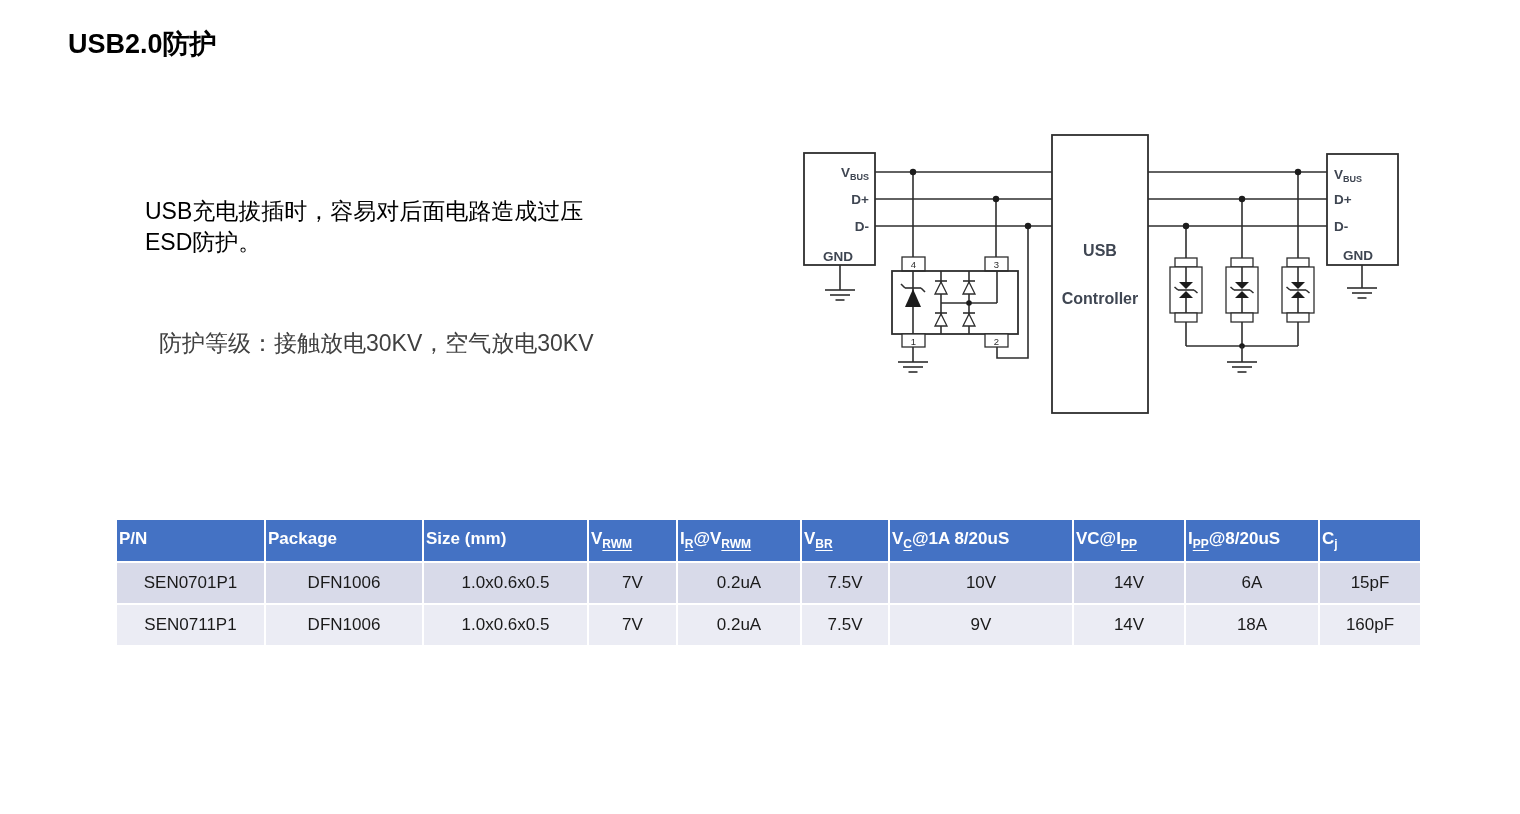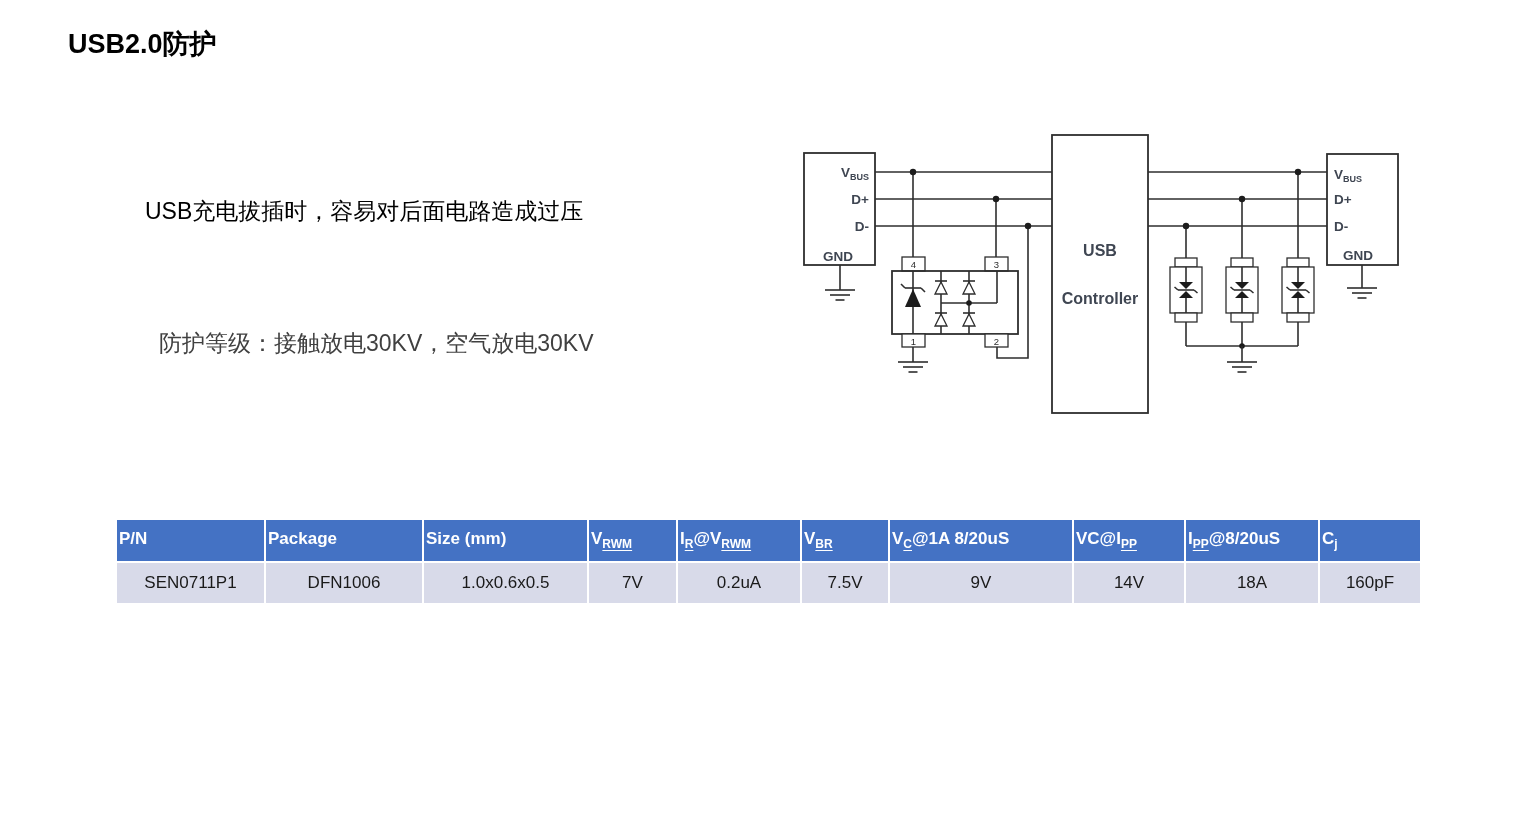--- a/index.html
+++ b/index.html
@@ -33,20 +33,21 @@
 </style>
 </head>
 <body>
 
 <div class="page">
 
   <h1 class="page-title">USB2.0防护</h1>
 
   <div class="intro">
     <div>USB充电拔插时，容易对后面电路造成过压</div>
+    <div>ESD防护。</div>
   </div>
 
   <div class="rating">防护等级：接触放电30KV，空气放电30KV</div>
 
   <svg class="diagram" viewBox="795 125 615 300" xmlns="http://www.w3.org/2000/svg">
     <defs>
       <g id="gnd">
         <line class="wire" x1="-15" y1="0" x2="15" y2="0"></line>
         <line class="wire" x1="-10" y1="5" x2="10" y2="5"></line>
         <line class="wire" x1="-4.5" y1="10" x2="4.5" y2="10"></line>
@@ -191,20 +192,32 @@
         <th><span>I</span><sub>R</sub><span>@V</span><sub>RWM</sub></th>
         <th><span>V</span><sub>BR</sub><span></span><sub></sub></th>
         <th><span>V</span><sub>C</sub><span>@1A 8/20uS</span><sub></sub></th>
         <th><span>VC@I</span><sub>PP</sub><span></span><sub></sub></th>
         <th><span>I</span><sub>PP</sub><span>@8/20uS</span><sub></sub></th>
         <th><span>C</span><sub>j</sub><span></span><sub></sub></th>
       </tr>
     </thead>
     <tbody>
       <tr>
+        <td>SEN0701P1</td>
+        <td>DFN1006</td>
+        <td>1.0x0.6x0.5</td>
+        <td>7V</td>
+        <td>0.2uA</td>
+        <td>7.5V</td>
+        <td>10V</td>
+        <td>14V</td>
+        <td>6A</td>
+        <td>15pF</td>
+      </tr>
+      <tr>
         <td>SEN0711P1</td>
         <td>DFN1006</td>
         <td>1.0x0.6x0.5</td>
         <td>7V</td>
         <td>0.2uA</td>
         <td>7.5V</td>
         <td>9V</td>
         <td>14V</td>
         <td>18A</td>
         <td>160pF</td>

